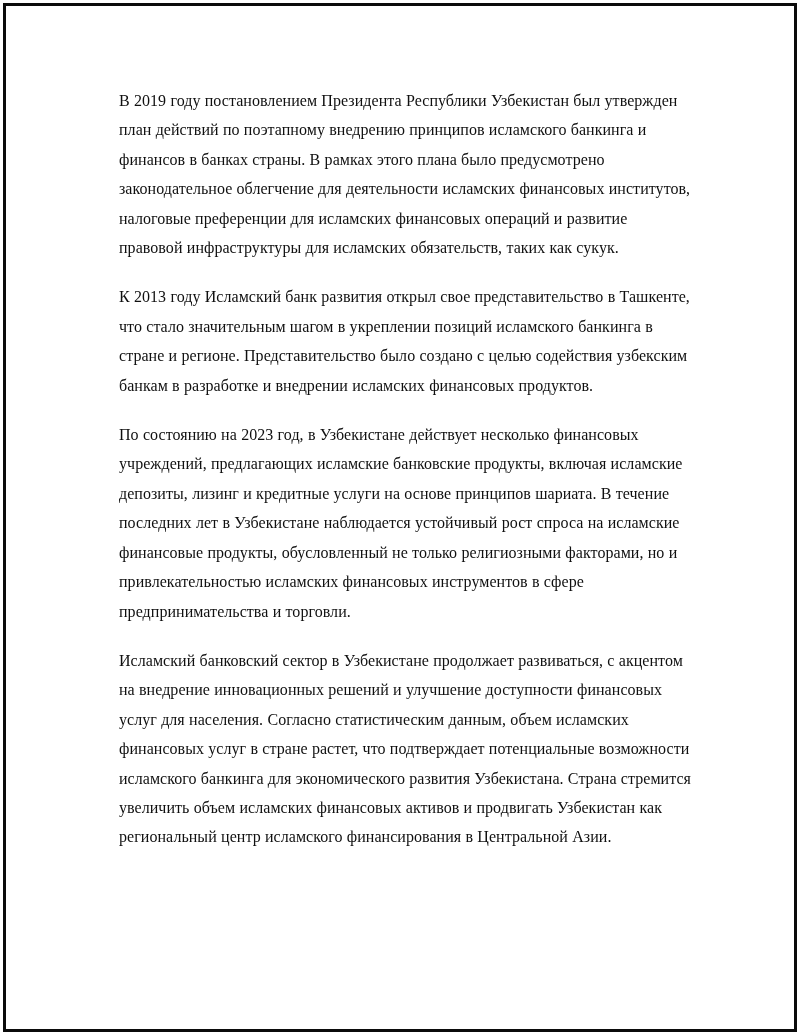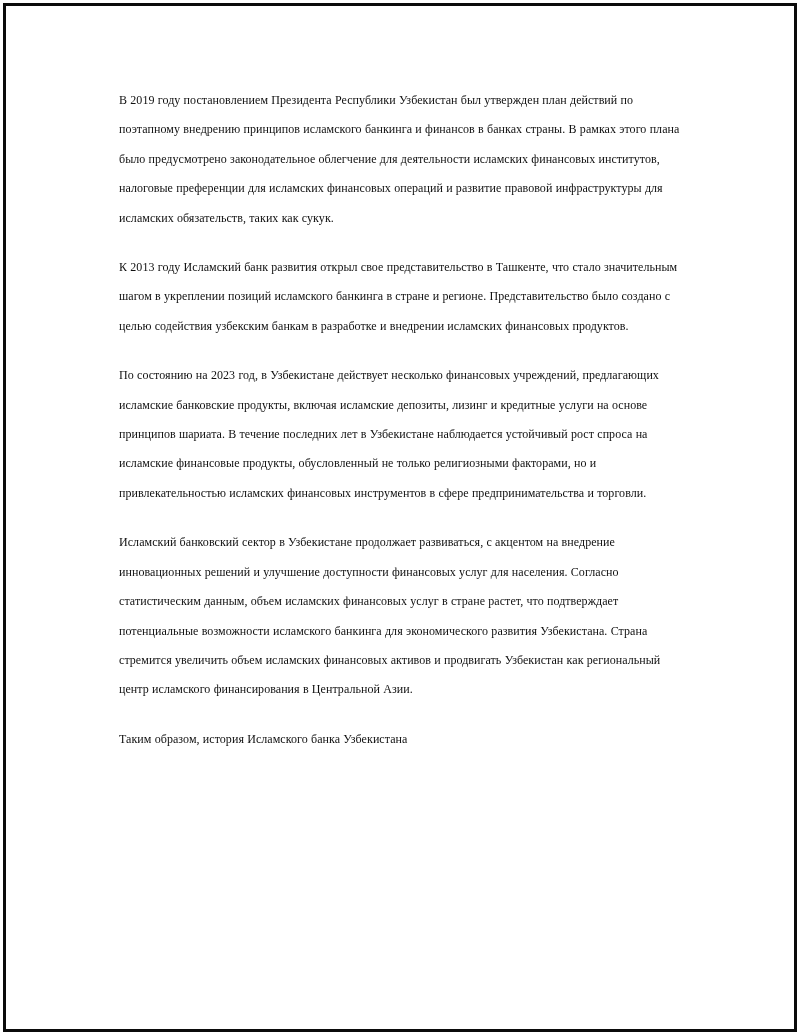--- a/index.html
+++ b/index.html
@@ -33,21 +33,21 @@
   .page-body {
     position: absolute;
     left: 113px;
     top: 80px;
     width: 574px;
     box-sizing: border-box;
   }
 
   .doc-paragraph {
     font-family: "Liberation Serif", "DejaVu Serif", serif;
-    font-size: 12px;
+    font-size: 16px;
     line-height: 29.4px;
     color: #101010;
     text-align: left;
     margin: 0 0 20px 0;
     letter-spacing: 0.05px;
     word-spacing: 0.2px;
     -webkit-font-smoothing: antialiased;
   }
 
   .doc-paragraph:last-child {
@@ -62,17 +62,16 @@
     <div class="page-body">
 
       <p class="doc-paragraph">В 2019 году постановлением Президента Республики Узбекистан был утвержден план действий по поэтапному внедрению принципов исламского банкинга и финансов в банках страны. В рамках этого плана было предусмотрено законодательное облегчение для деятельности исламских финансовых институтов, налоговые преференции для исламских финансовых операций и развитие правовой инфраструктуры для исламских обязательств, таких как сукук.</p>
 
       <p class="doc-paragraph">К 2013 году Исламский банк развития открыл свое представительство в Ташкенте, что стало значительным шагом в укреплении позиций исламского банкинга в стране и регионе. Представительство было создано с целью содействия узбекским банкам в разработке и внедрении исламских финансовых продуктов.</p>
 
       <p class="doc-paragraph">По состоянию на 2023 год, в Узбекистане действует несколько финансовых учреждений, предлагающих исламские банковские продукты, включая исламские депозиты, лизинг и кредитные услуги на основе принципов шариата. В течение последних лет в Узбекистане наблюдается устойчивый рост спроса на исламские финансовые продукты, обусловленный не только религиозными факторами, но и привлекательностью исламских финансовых инструментов в сфере предпринимательства и торговли.</p>
 
       <p class="doc-paragraph">Исламский банковский сектор в Узбекистане продолжает развиваться, с акцентом на внедрение инновационных решений и улучшение доступности финансовых услуг для населения. Согласно статистическим данным, объем исламских финансовых услуг в стране растет, что подтверждает потенциальные возможности исламского банкинга для экономического развития Узбекистана. Страна стремится увеличить объем исламских финансовых активов и продвигать Узбекистан как региональный центр исламского финансирования в Центральной Азии.</p>
 
-      <p class="doc-paragraph">Таким образом, история Исламского банка Узбекистана</p>
 
     </div>
   </div>
 </div>
 
 </body></html>

